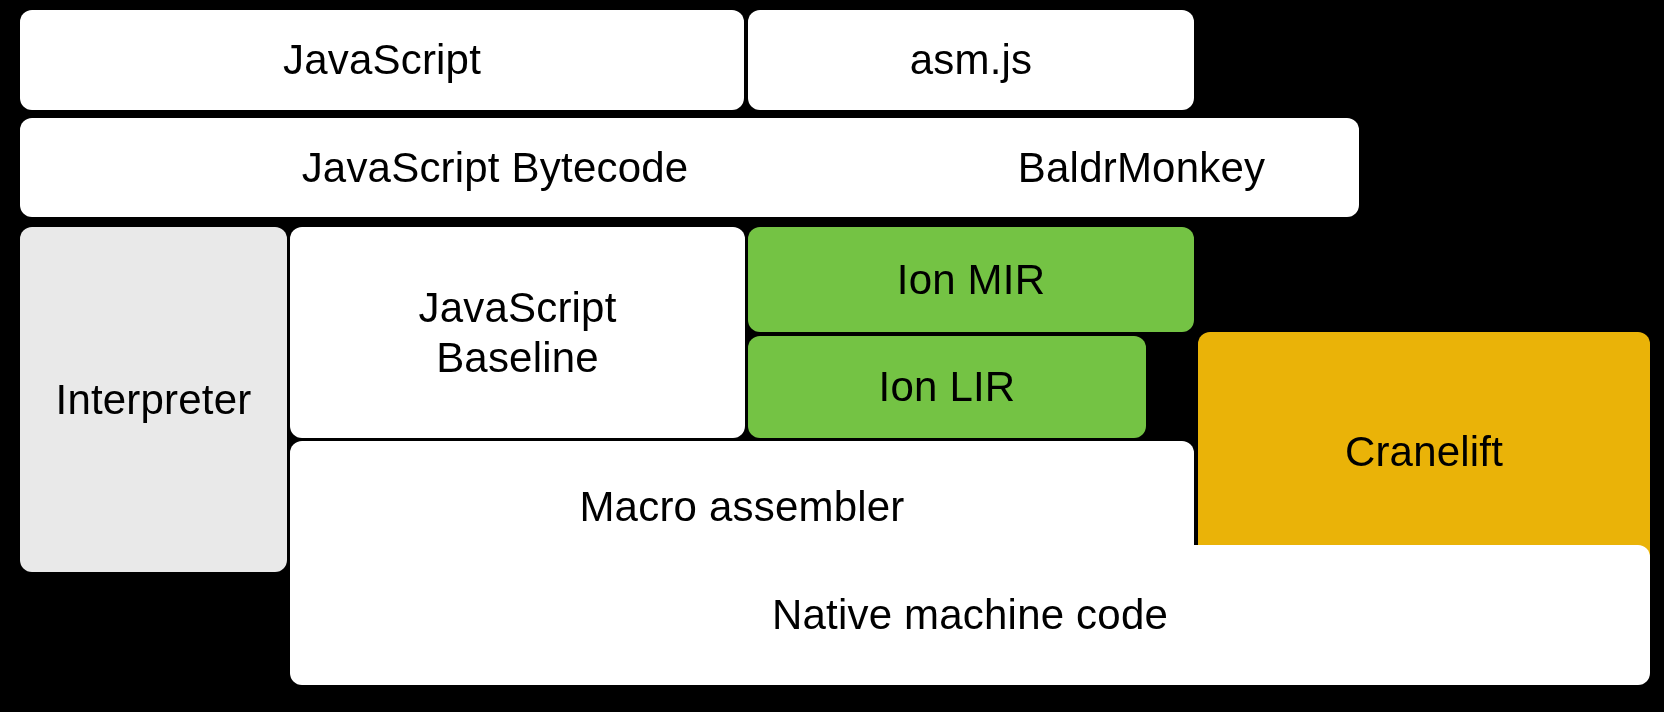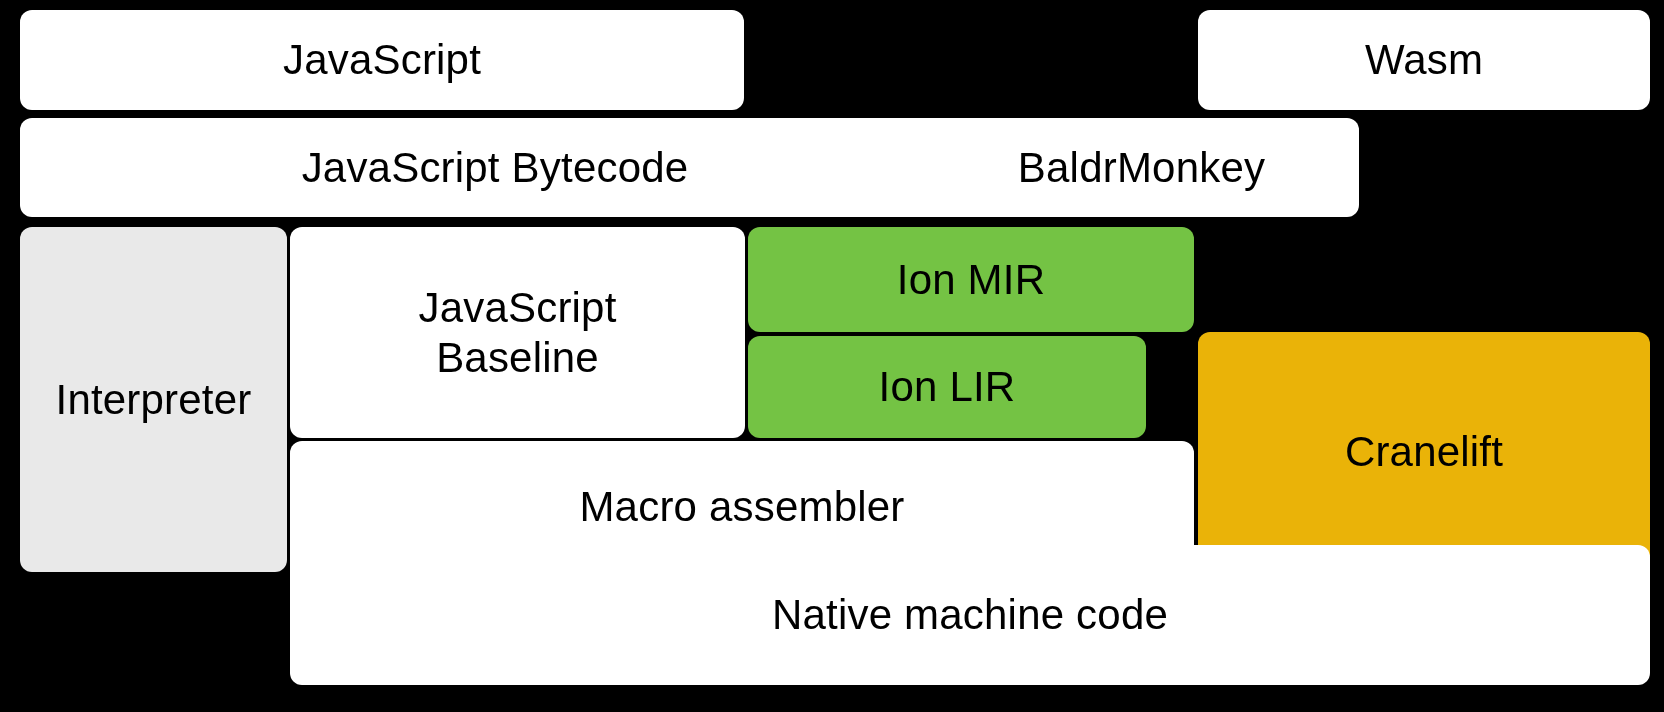--- a/index.html
+++ b/index.html
@@ -58,22 +58,22 @@
   
   .n-native-code       { left: 290px;  top: 545px; width: 1360px; height: 140px; }
 </style>
 </head>
 <body>
 
 <div id="diagram">
 
   <div class="node fill-white n-javascript">JavaScript</div>
 
+  <div class="node fill-white n-asmjs">asm.js</div>
 
-  <div class="node fill-white n-wasm">Wasm</div>
 
   <div class="node fill-white n-js-bytecode">JavaScript Bytecode</div>
 
   <div class="node fill-white n-baldrmonkey">BaldrMonkey</div>
 
   <div class="node fill-gray n-interpreter">Interpreter</div>
 
   <div class="node fill-white n-js-baseline">JavaScript
 Baseline</div>
 

